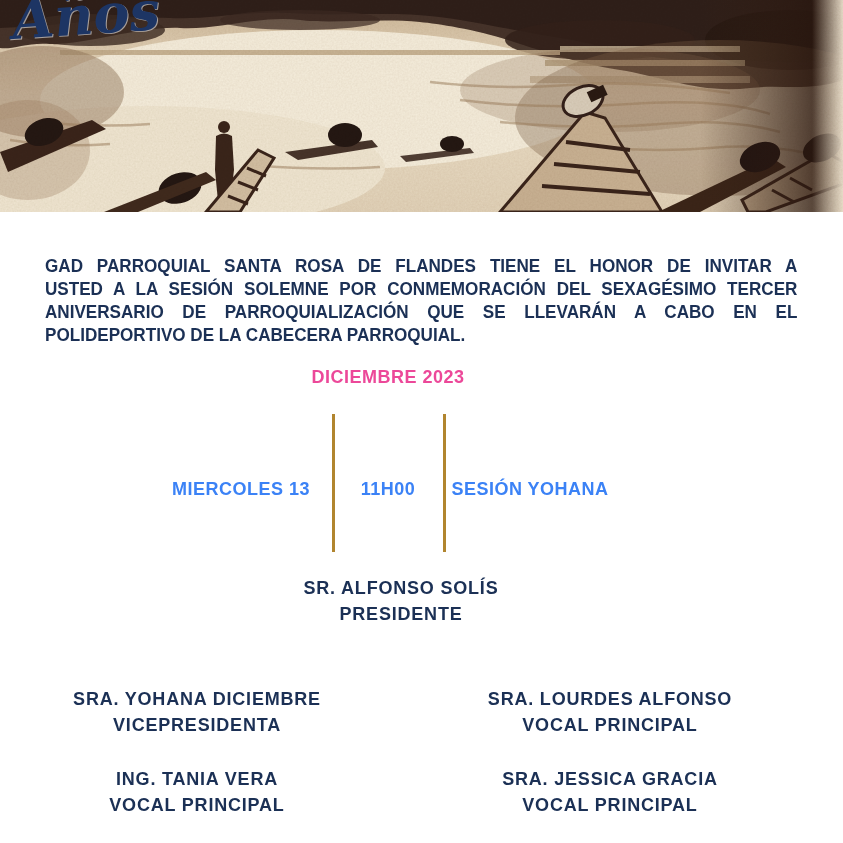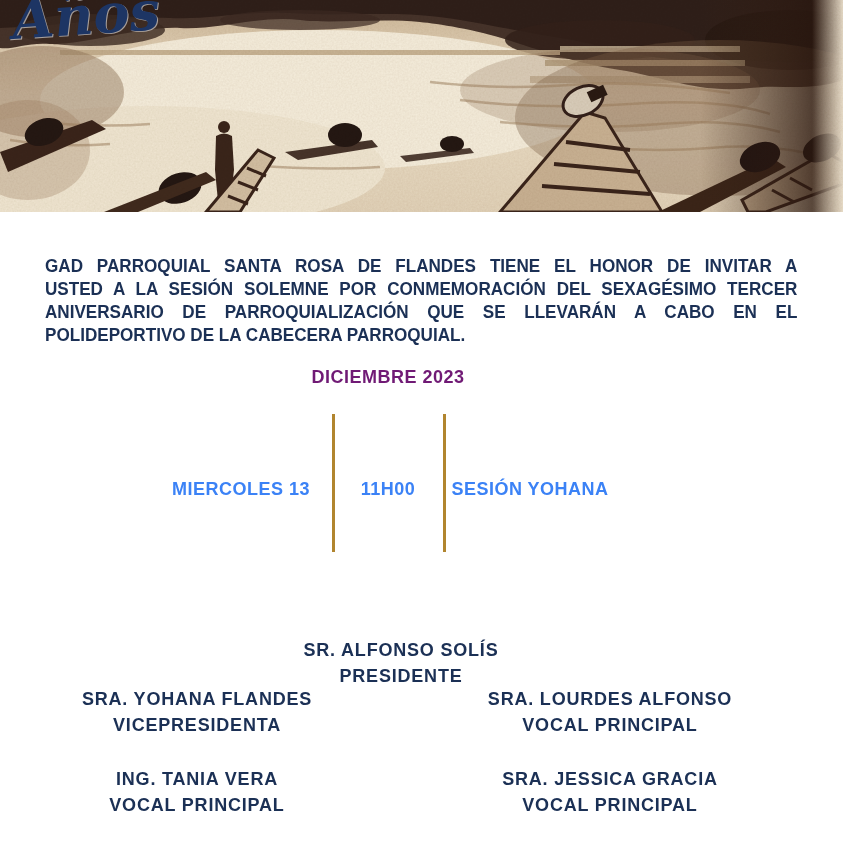--- a/index.html
+++ b/index.html
@@ -27,35 +27,35 @@
   .intro{position:absolute;top:234px;left:45px;width:752px;overflow:visible;margin-top:20px;}
   .intro-inner{width:836px;transform:scaleX(0.9);transform-origin:0 0;}
   .intro-line{
     font-weight:700;font-size:19px;line-height:23px;color:#1b3055;
     text-align:justify;text-align-last:justify;white-space:normal;
   }
   .intro-line.last{text-align-last:left;}
 
   
   .month{position:absolute;top:367px;left:238px;width:300px;text-align:center;
-    font-weight:700;font-size:18px;letter-spacing:.5px;color:#701a75;}
+    font-weight:700;font-size:18px;letter-spacing:.5px;color:#ec4899;}
   .vdiv{position:absolute;top:414px;width:3px;height:138px;background:#b1852f;}
   .vdiv.d1{left:332px;}
   .vdiv.d2{left:443px;}
   .slot{position:absolute;top:479px;text-align:center;font-weight:700;font-size:18px;
     letter-spacing:.5px;color:#3b82f6;}
   .slot.day{left:141px;width:200px;}
   .slot.time{left:338px;width:100px;}
   .slot.session{left:430px;width:200px;}
 
   
   .person{position:absolute;width:300px;text-align:center;color:#1b3055;}
   .person .pname{font-weight:700;font-size:18px;letter-spacing:.8px;line-height:20px;}
   .person .ptitle{font-weight:700;font-size:18px;letter-spacing:.8px;line-height:20px;margin-top:6px;}
-  .president{top:640px;left:251px;}
+  .president{top:578px;left:251px;}
   .m0{top:689px;left:47px;}
   .m1{top:689px;left:460px;}
   .m2{top:769px;left:47px;}
   .m3{top:769px;left:460px;}
 </style>
 </head>
 <body>
 
 <div class="page">
 
@@ -175,21 +175,21 @@
   <div class="slot day">MIERCOLES 13</div>
   <div class="slot time">11H00</div>
   <div class="slot session">SESIÓN YOHANA</div>
 
   <div class="person president">
     <div class="pname">SR. ALFONSO SOLÍS</div>
     <div class="ptitle">PRESIDENTE</div>
   </div>
 
   <div class="person m0">
-    <div class="pname">SRA. YOHANA FLANDES</div>
+    <div class="pname">SRA. YOHANA DICIEMBRE</div>
     <div class="ptitle">VICEPRESIDENTA</div>
   </div>
   <div class="person m1">
     <div class="pname">SRA. LOURDES ALFONSO</div>
     <div class="ptitle">VOCAL PRINCIPAL</div>
   </div>
   <div class="person m2">
     <div class="pname">ING. TANIA VERA</div>
     <div class="ptitle">VOCAL PRINCIPAL</div>
   </div>

